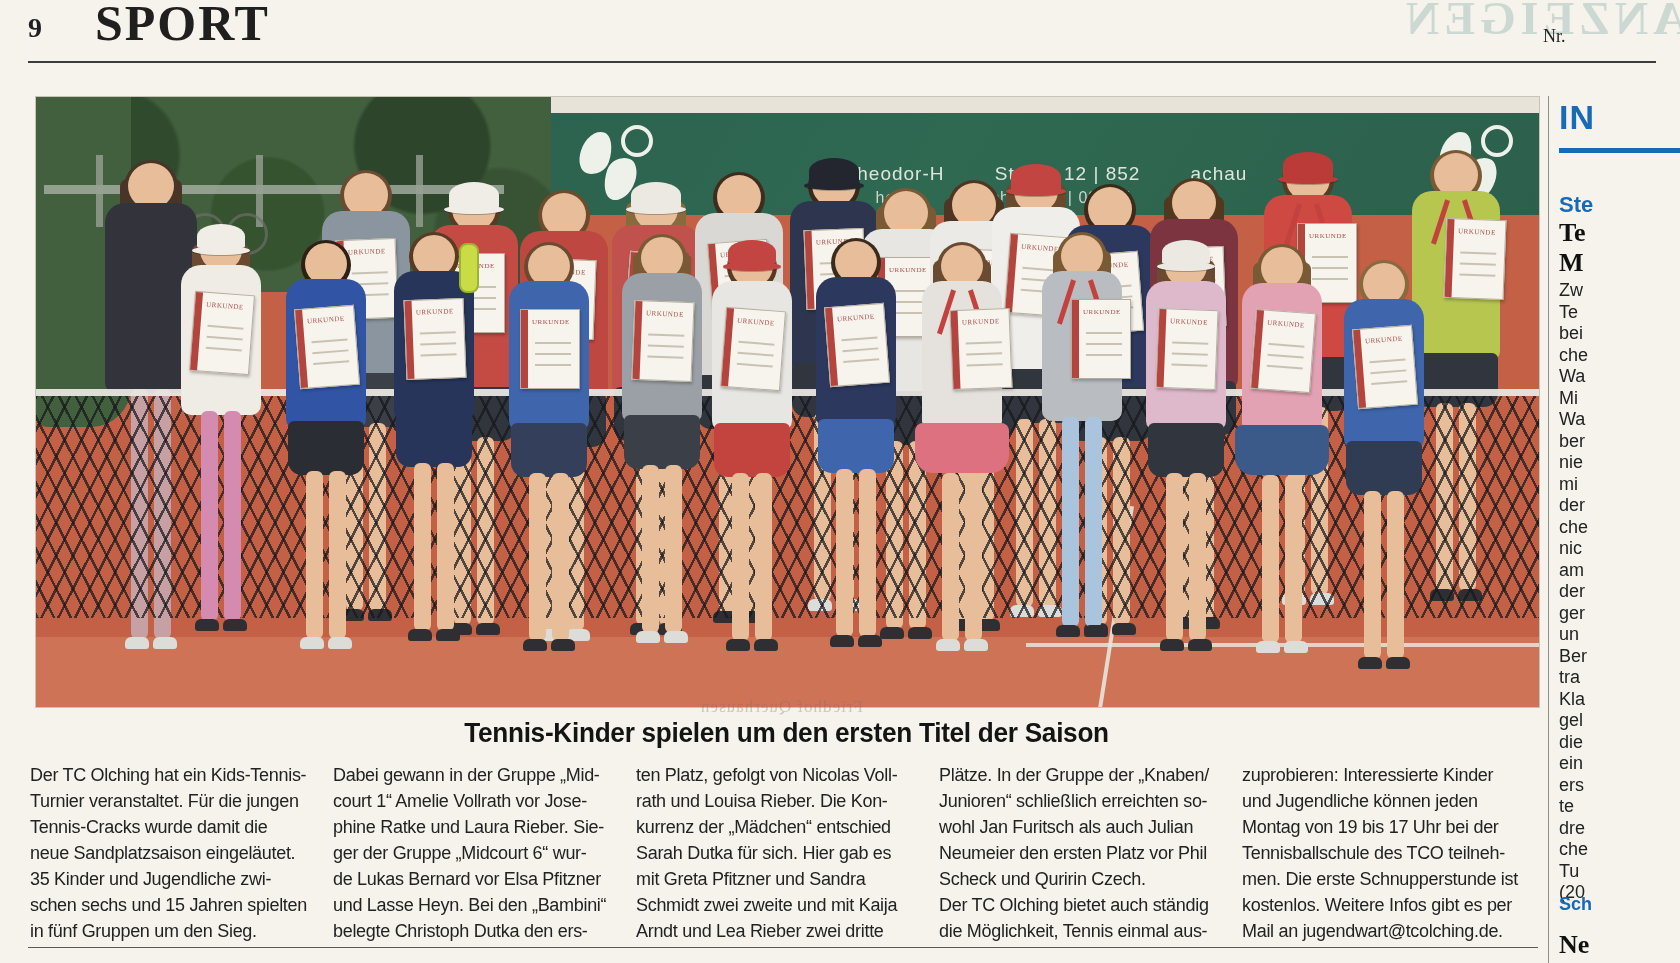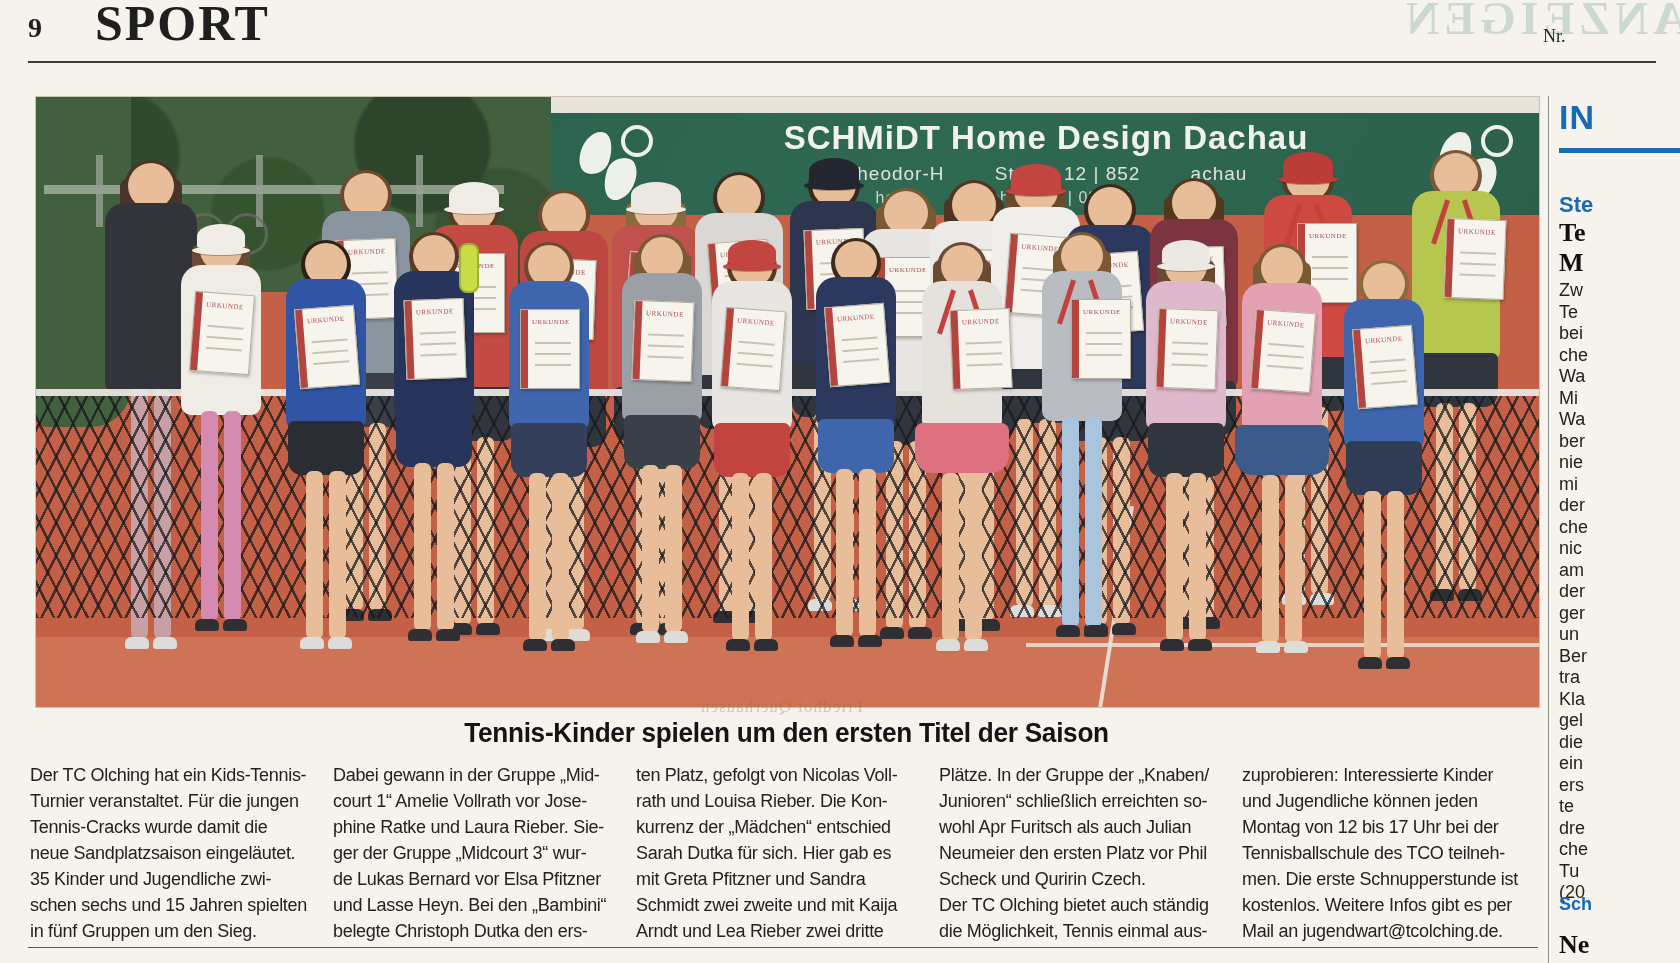--- a/index.html
+++ b/index.html
@@ -57,21 +57,20 @@
     <div style="position: absolute; left: 0px; top: 0px; width: 515px; height: 195px; z-index: 2; background-color: rgb(65, 96, 60); background-image: radial-gradient(circle at 15% 30%, rgb(47, 74, 44) 0px, rgb(47, 74, 44) 14%, transparent 15%), radial-gradient(circle at 45% 60%, rgb(53, 83, 47) 0px, rgb(53, 83, 47) 18%, transparent 19%), radial-gradient(circle at 75% 25%, rgb(44, 69, 42) 0px, rgb(44, 69, 42) 16%, transparent 17%), radial-gradient(circle at 90% 70%, rgb(55, 82, 51) 0px, rgb(55, 82, 51) 13%, transparent 14%);"></div>
     <div style="position: absolute; left: 0px; top: 0px; width: 95px; height: 330px; z-index: 2; background: rgb(65, 96, 60); border-radius: 0px 0px 40px 12px;"></div>
     <div style="position: absolute; left: 8px; top: 88px; width: 460px; height: 9px; z-index: 2; background: rgb(168, 176, 164); opacity: 0.8;"></div>
     <div style="position: absolute; left: 60px; top: 58px; width: 7px; height: 72px; z-index: 2; background: rgb(151, 160, 147); opacity: 0.8;"></div>
     <div style="position: absolute; left: 220px; top: 58px; width: 7px; height: 72px; z-index: 2; background: rgb(151, 160, 147); opacity: 0.8;"></div>
     <div style="position: absolute; left: 380px; top: 58px; width: 7px; height: 72px; z-index: 2; background: rgb(151, 160, 147); opacity: 0.8;"></div>
     <div style="position: absolute; left: 148px; top: 116px; width: 36px; height: 36px; z-index: 2; border: 3px solid rgb(109, 111, 102); border-radius: 50%; opacity: 0.7;"></div>
     <div style="position: absolute; left: 190px; top: 116px; width: 36px; height: 36px; z-index: 2; border: 3px solid rgb(109, 111, 102); border-radius: 50%; opacity: 0.7;"></div>
     <div style="position: absolute; left: 515px; top: 0px; width: 990px; height: 16px; background: rgb(231, 227, 216); z-index: 2;"></div>
     <div style="position: absolute; left: 515px; top: 16px; width: 990px; height: 102px; z-index: 2; background: linear-gradient(120deg, rgb(42, 100, 80), rgb(45, 106, 82) 40%, rgb(42, 97, 76));">
-      <div style="position: absolute; left: 0px; top: 6px; width: 990px; text-align: center; color: rgb(241, 242, 238); font: bold 33px &quot;Liberation Sans&quot;, sans-serif; letter-spacing: 1px; white-space: pre;">SCHMiDT Home Design Dachau</div>
       <div style="position: absolute; left: 0px; top: 50px; width: 990px; text-align: center; color: rgb(223, 228, 220); font: 19px &quot;Liberation Sans&quot;, sans-serif; letter-spacing: 1px; white-space: pre;">Theodor-H        Straße 12 | 852        achau</div>
       <div style="position: absolute; left: 0px; top: 76px; width: 990px; text-align: center; color: rgb(207, 214, 206); font: 16px &quot;Liberation Sans&quot;, sans-serif; letter-spacing: 1px; white-space: pre;">home      ign.schm        | 08 131       51 77</div>
       <div style="position: absolute; left: 26px; top: 12px; width: 74px; height: 78px;">
         <div style="position: absolute; left: 44px; top: 0px; width: 24px; height: 24px; border: 4px solid rgb(238, 240, 234); border-radius: 50%;"></div>
         <div style="position: absolute; left: 4px; top: 6px; width: 30px; height: 44px; background: rgb(238, 240, 234); border-radius: 55% 45% 60% 40% / 55% 60% 40% 45%; transform: rotate(18deg);"></div>
         <div style="position: absolute; left: 28px; top: 32px; width: 30px; height: 44px; background: rgb(238, 240, 234); border-radius: 55% 45% 60% 40% / 55% 60% 40% 45%; transform: rotate(198deg);"></div>
       </div>
       <div style="position: absolute; left: 886px; top: 12px; width: 74px; height: 78px;">
         <div style="position: absolute; left: 44px; top: 0px; width: 24px; height: 24px; border: 4px solid rgb(238, 240, 234); border-radius: 50%;"></div>
         <div style="position: absolute; left: 4px; top: 6px; width: 30px; height: 44px; background: rgb(238, 240, 234); border-radius: 55% 45% 60% 40% / 55% 60% 40% 45%; transform: rotate(18deg);"></div>
@@ -575,41 +574,41 @@
 <div id="col0" class="abs col">Der TC Olching hat ein Kids-Tennis-
 Turnier veranstaltet. Für die jungen
 Tennis-Cracks wurde damit die
 neue Sandplatzsaison eingeläutet.
 35 Kinder und Jugendliche zwi-
 schen sechs und 15 Jahren spielten
 in fünf Gruppen um den Sieg.</div>
 <div id="col1" class="abs col">Dabei gewann in der Gruppe „Mid-
 court 1“ Amelie Vollrath vor Jose-
 phine Ratke und Laura Rieber. Sie-
-ger der Gruppe „Midcourt 3“ wur-
+ger der Gruppe „Midcourt 6“ wur-
 de Lukas Bernard vor Elsa Pfitzner
 und Lasse Heyn. Bei den „Bambini“
 belegte Christoph Dutka den ers-</div>
 <div id="col2" class="abs col">ten Platz, gefolgt von Nicolas Voll-
 rath und Louisa Rieber. Die Kon-
 kurrenz der „Mädchen“ entschied
 Sarah Dutka für sich. Hier gab es
 mit Greta Pfitzner und Sandra
 Schmidt zwei zweite und mit Kaija
 Arndt und Lea Rieber zwei dritte</div>
 <div id="col3" class="abs col">Plätze. In der Gruppe der „Knaben/
 Junioren“ schließlich erreichten so-
-wohl Apr Furitsch als auch Julian
+wohl Jan Furitsch als auch Julian
 Neumeier den ersten Platz vor Phil
 Scheck und Quririn Czech.
 Der TC Olching bietet auch ständig
 die Möglichkeit, Tennis einmal aus-</div>
 <div id="col4" class="abs col">zuprobieren: Interessierte Kinder
 und Jugendliche können jeden
-Montag von 12 bis 17 Uhr bei der
+Montag von 19 bis 17 Uhr bei der
 Tennisballschule des TCO teilneh-
 men. Die erste Schnupperstunde ist
 kostenlos. Weitere Infos gibt es per
 Mail an jugendwart@tcolching.de.</div>
 <div id="bottom-rule" class="abs"></div>
 
 <div id="sidebar-divider" class="abs"></div>
 <div id="sb-kicker" class="abs">IN</div>
 <div id="sb-rule" class="abs"></div>
 <div id="sb-subhead" class="abs">Ste</div>

